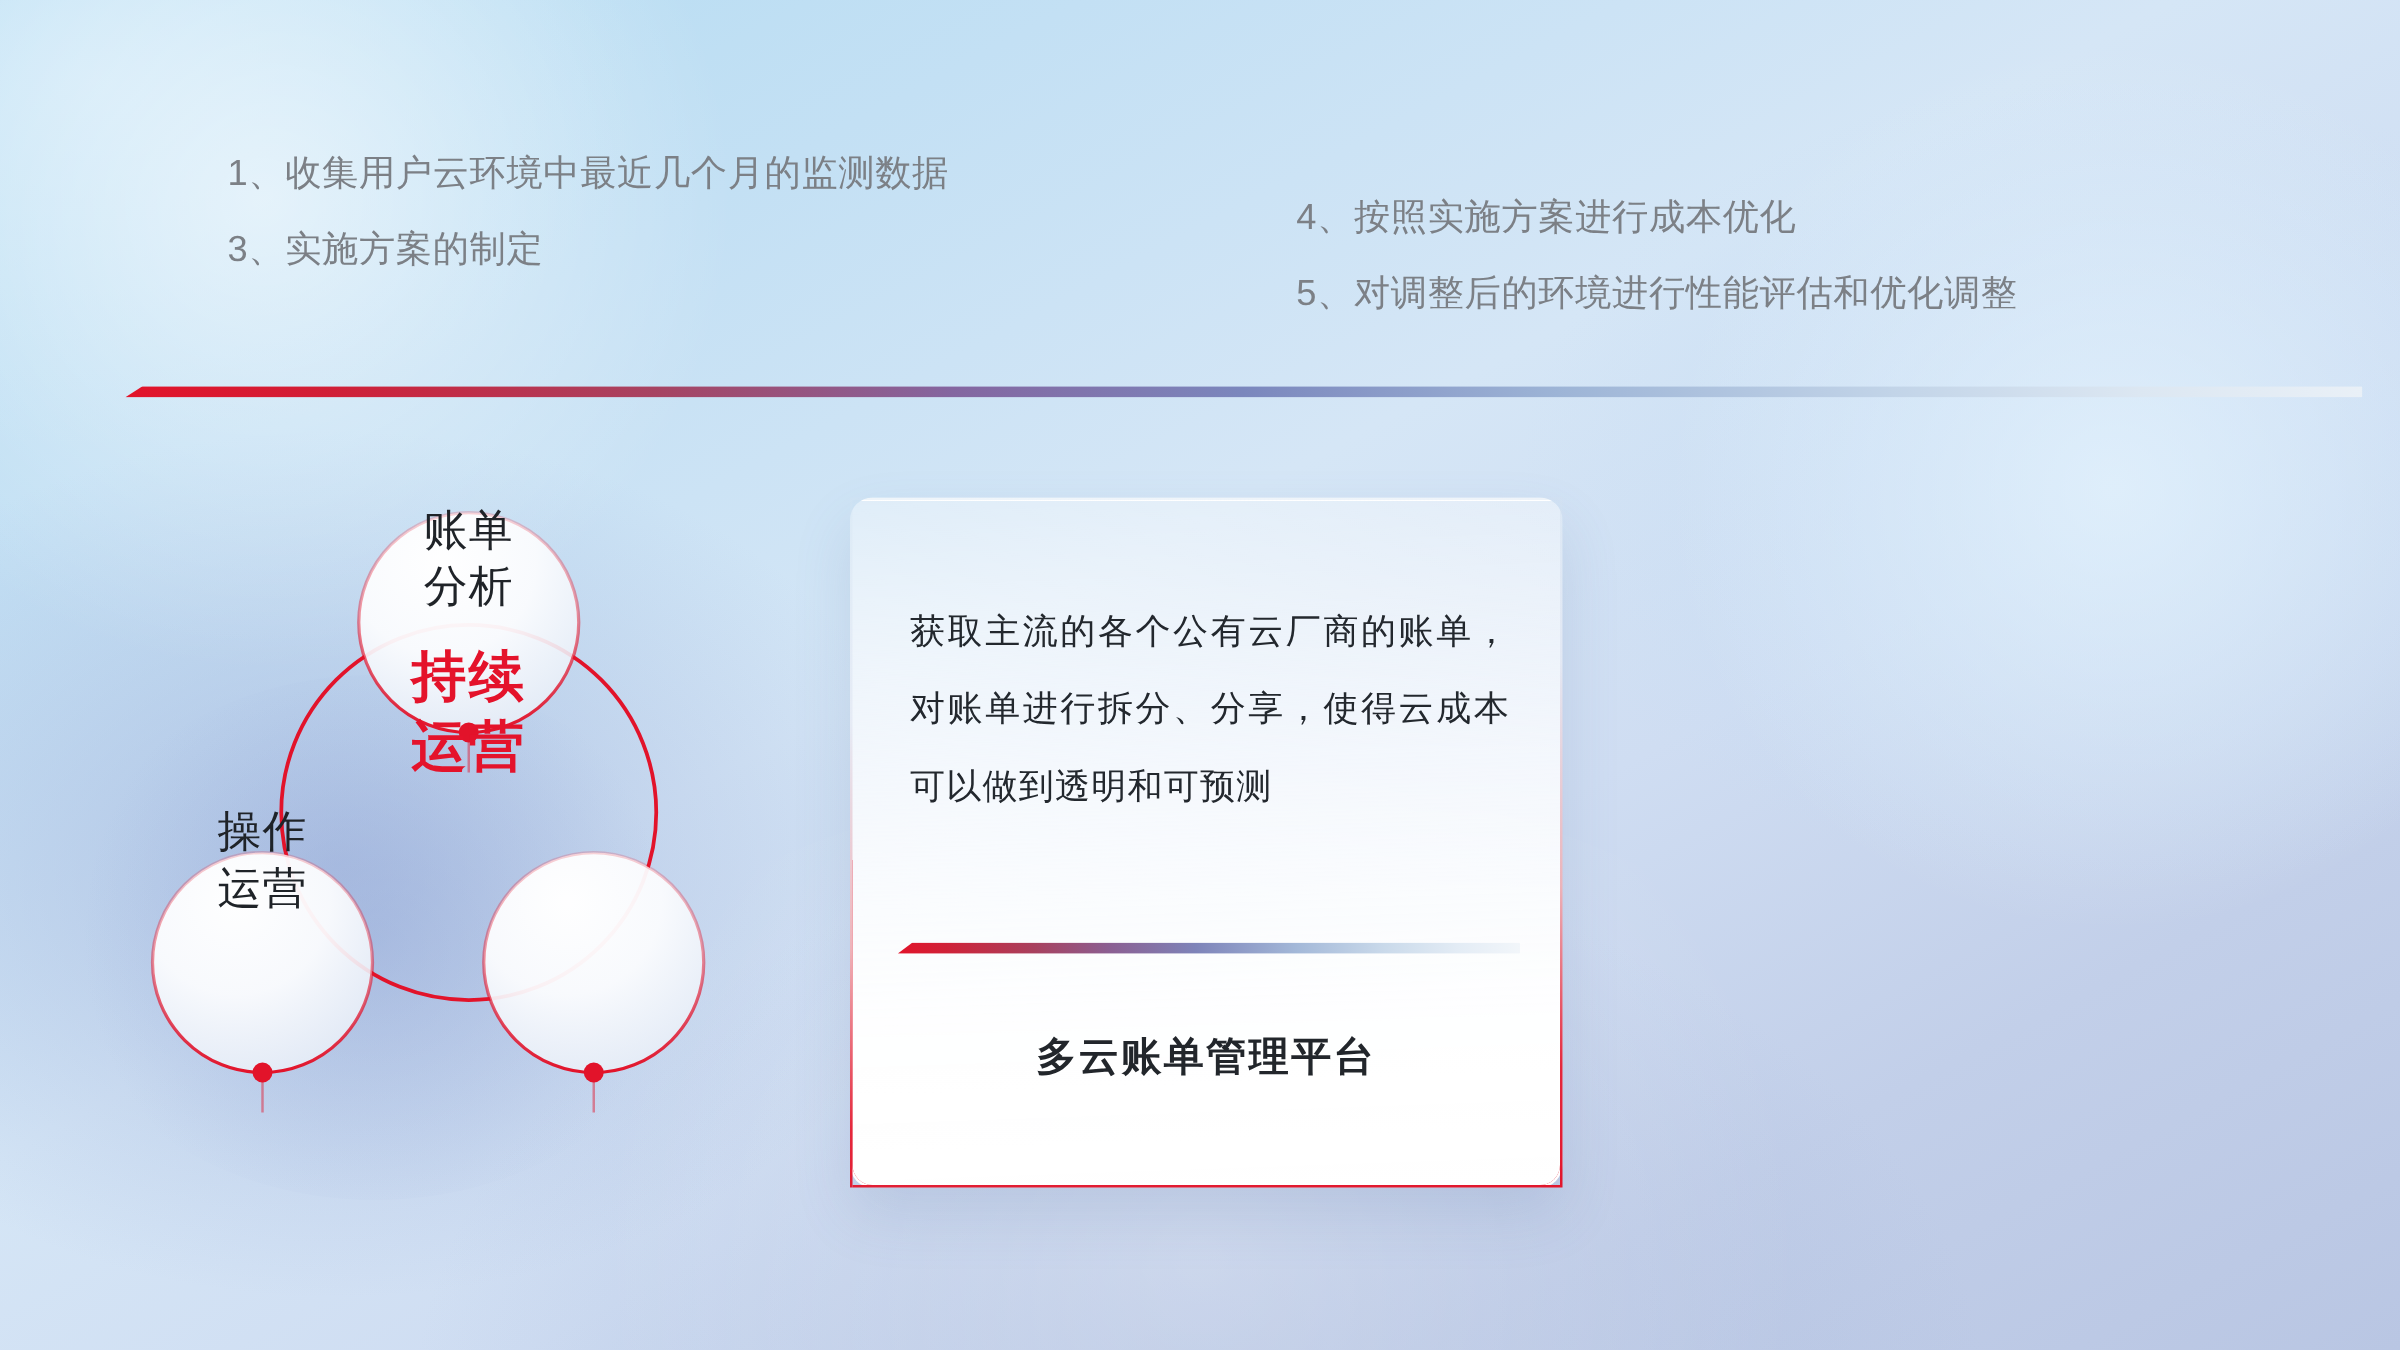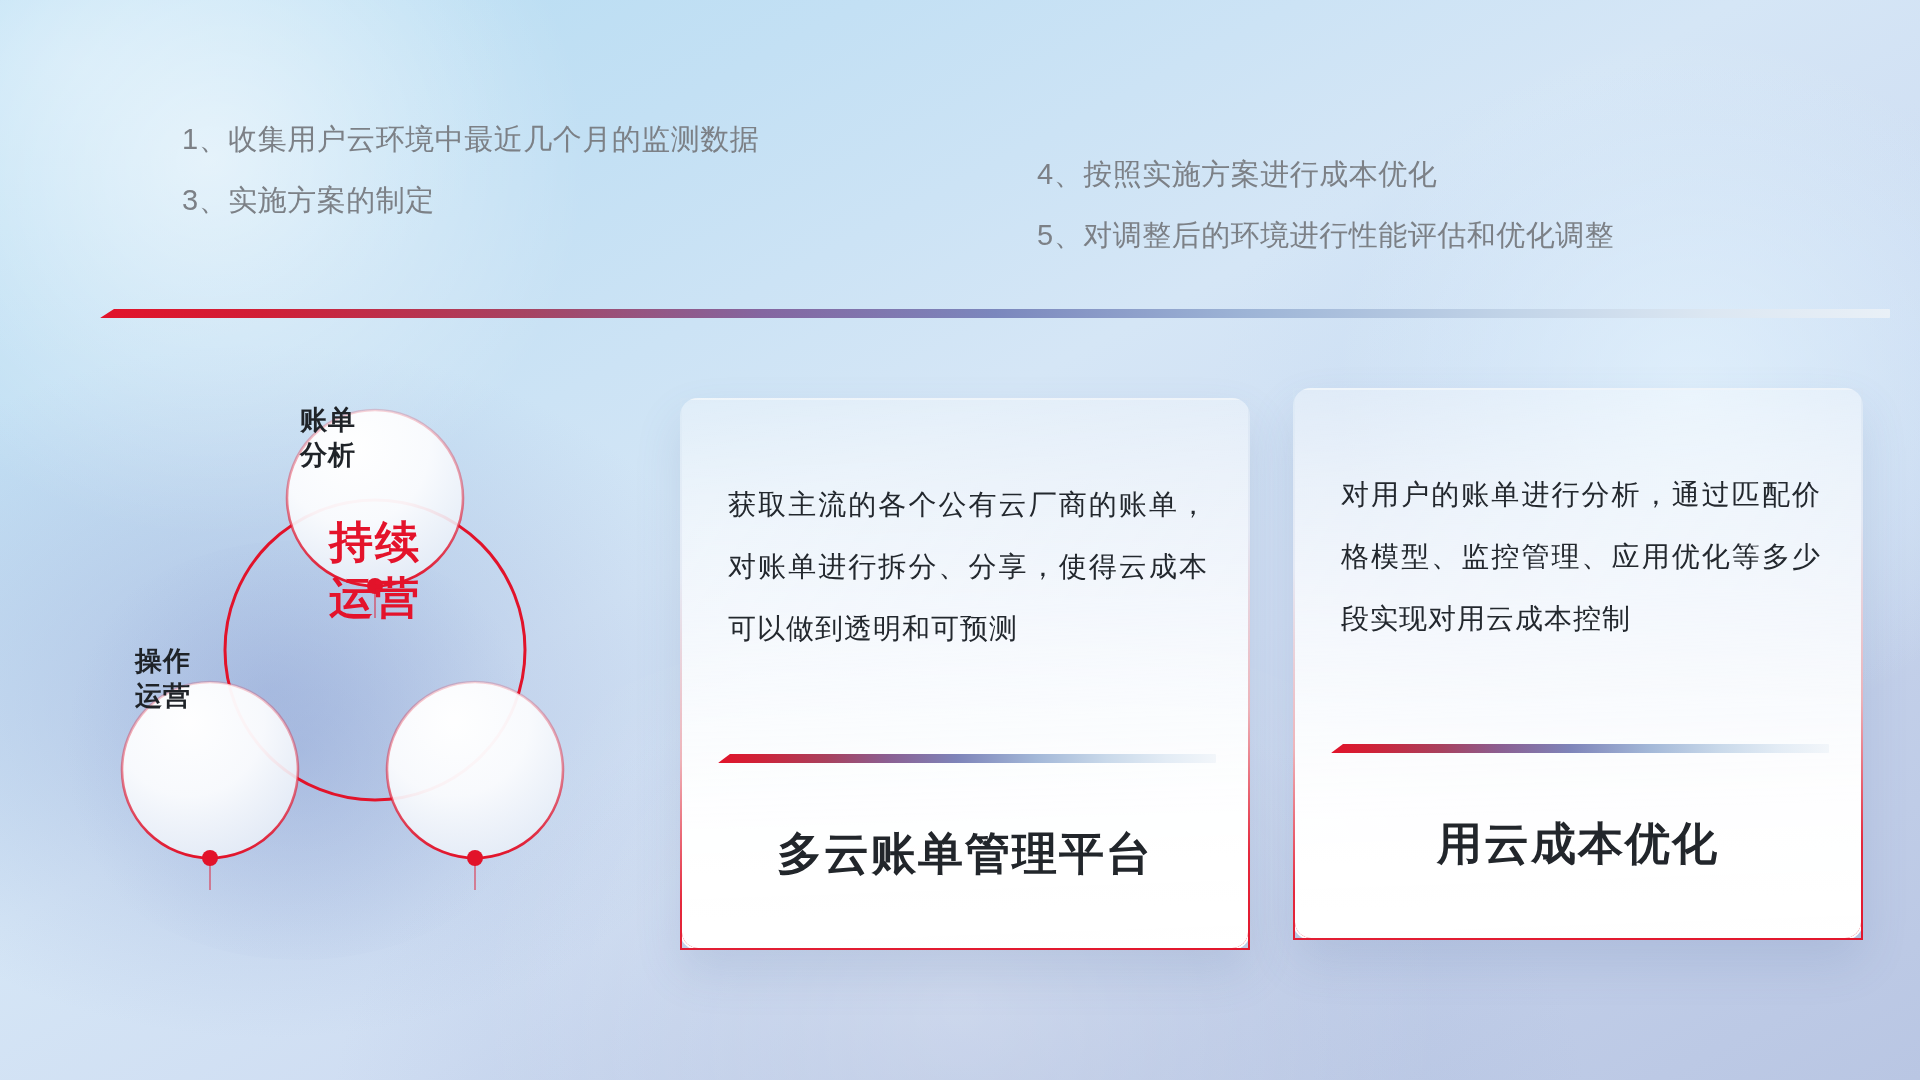--- a/index.html
+++ b/index.html
@@ -90,24 +90,24 @@
     position: absolute;
     left: 95px;
     top: 350px;
     width: 560px;
     height: 600px;
   }
   #venn svg { display: block; }
 
   .node-label {
     position: absolute;
-    text-align: left;
+    text-align: center;
     color: #1f2328;
-    font-size: 27px;
-    font-weight: bold;
+    font-size: 35px;
+    font-weight: normal;
     line-height: 1.28;
     letter-spacing: 1px;
     white-space: pre-line;
   }
   #label-top   { left: 205px; top: 53px;  width: 150px; }
   #label-bl    { left: 40px;  top: 294px; width: 150px; }
   #label-br    { left: 305px; top: 294px; width: 150px; }
 
   #label-center {
     position: absolute;
@@ -199,21 +199,21 @@
     clip-path: polygon(12px 0, 100% 0, 100% 100%, 0 100%);
     border-radius: 1px;
   }
 
   .card-title {
     position: absolute;
     left: 0; right: 0;
     top: 424px;
     text-align: center;
     color: #22262b;
-    font-size: 45px;
+    font-size: 32px;
     font-weight: bold;
     letter-spacing: 2px;
   }
 </style>
 </head>
 <body>
 
 <div id="stage">
 
   <div class="bloom bloom-a"></div>
@@ -272,20 +272,14 @@
 运营</div>
   </div>
 
   <div class="card" id="card-1">
     <div class="card-inner"></div>
     <div class="card-body">获取主流的各个公有云厂商的账单，对账单进行拆分、分享，使得云成本可以做到透明和可预测</div>
     <div class="card-rule"></div>
     <div class="card-title">多云账单管理平台</div>
   </div>
 
-  <div class="card" id="card-2">
-    <div class="card-inner"></div>
-    <div class="card-body">对用户的账单进行分析，通过匹配价格模型、监控管理、应用优化等多少段实现对用云成本控制</div>
-    <div class="card-rule"></div>
-    <div class="card-title">用云成本优化</div>
-  </div>
 
 </div>
 
 </body></html>

